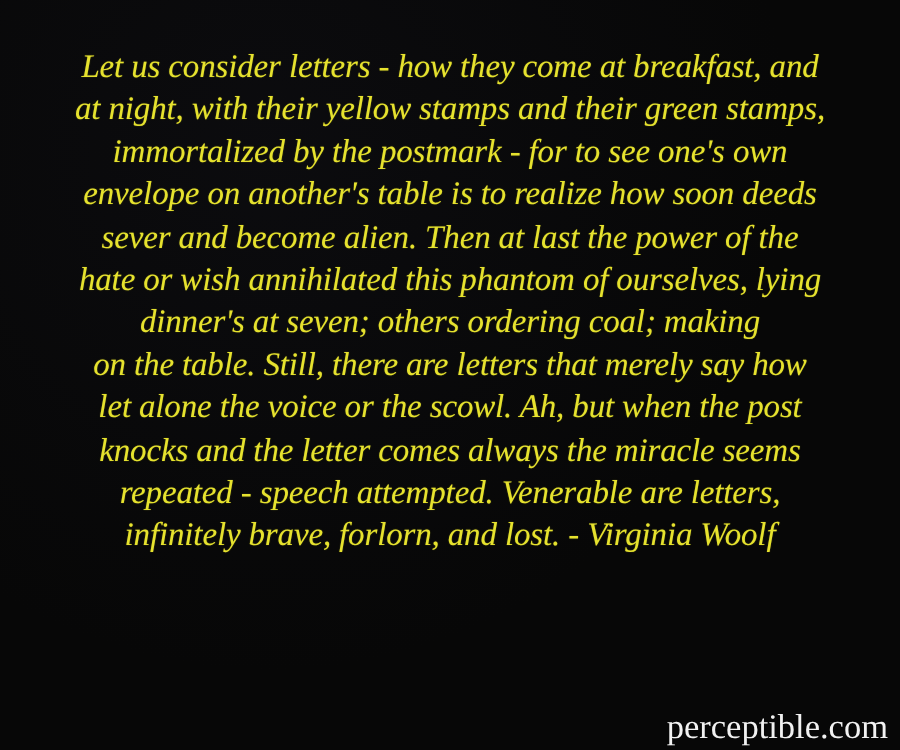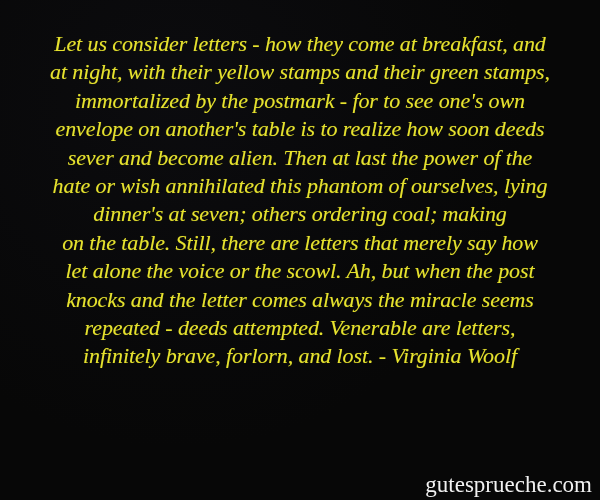--- a/index.html
+++ b/index.html
@@ -56,17 +56,17 @@
     <div class="quote-line">Let us consider letters - how they come at breakfast, and</div>
     <div class="quote-line">at night, with their yellow stamps and their green stamps,</div>
     <div class="quote-line">immortalized by the postmark - for to see one's own</div>
     <div class="quote-line">envelope on another's table is to realize how soon deeds</div>
     <div class="quote-line">sever and become alien. Then at last the power of the</div>
     <div class="quote-line">hate or wish annihilated this phantom of ourselves, lying</div>
     <div class="quote-line">dinner's at seven; others ordering coal; making</div>
     <div class="quote-line">on the table. Still, there are letters that merely say how</div>
     <div class="quote-line">let alone the voice or the scowl. Ah, but when the post</div>
     <div class="quote-line">knocks and the letter comes always the miracle seems</div>
-    <div class="quote-line">repeated - deeds attempted. Venerable are letters,</div>
+    <div class="quote-line">repeated - speech attempted. Venerable are letters,</div>
     <div class="quote-line">infinitely brave, forlorn, and lost. - Virginia Woolf</div>
   </div>
-  <div class="watermark">gutesprueche.com</div>
+  <div class="watermark">perceptible.com</div>
 </div>
 
 </body></html>

